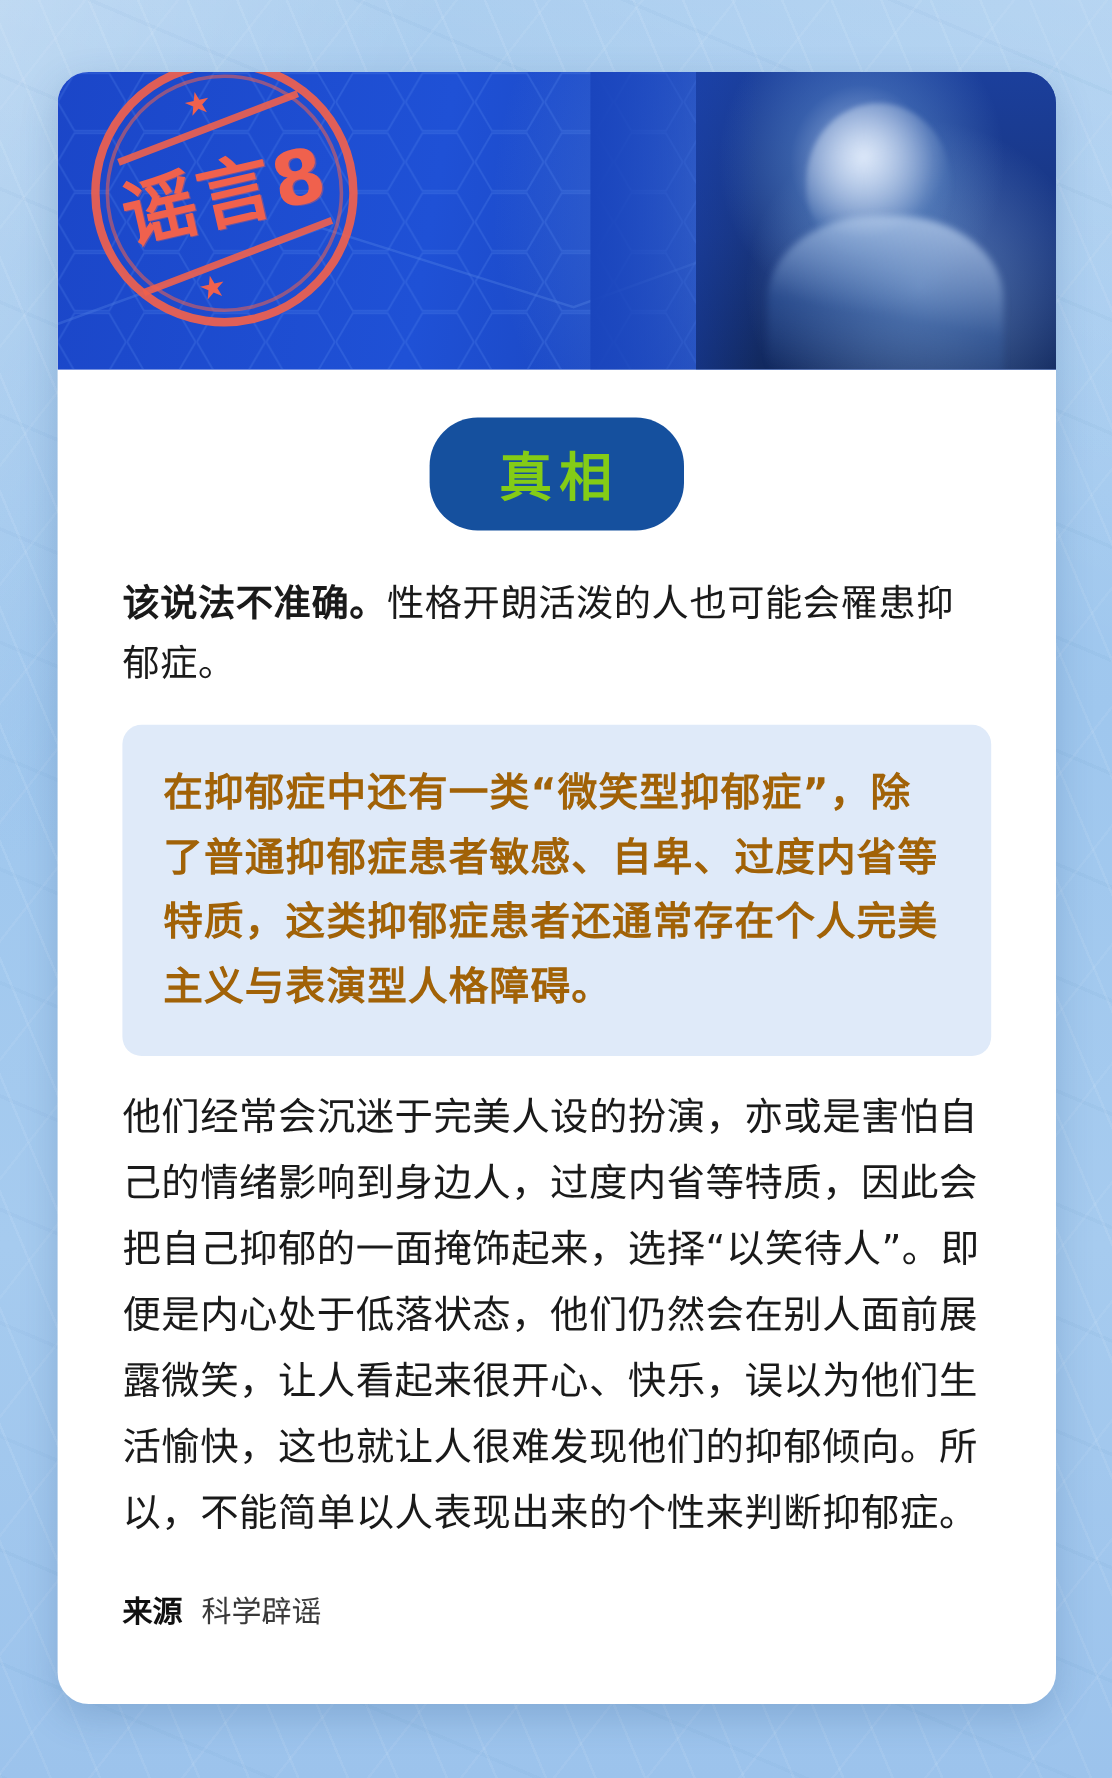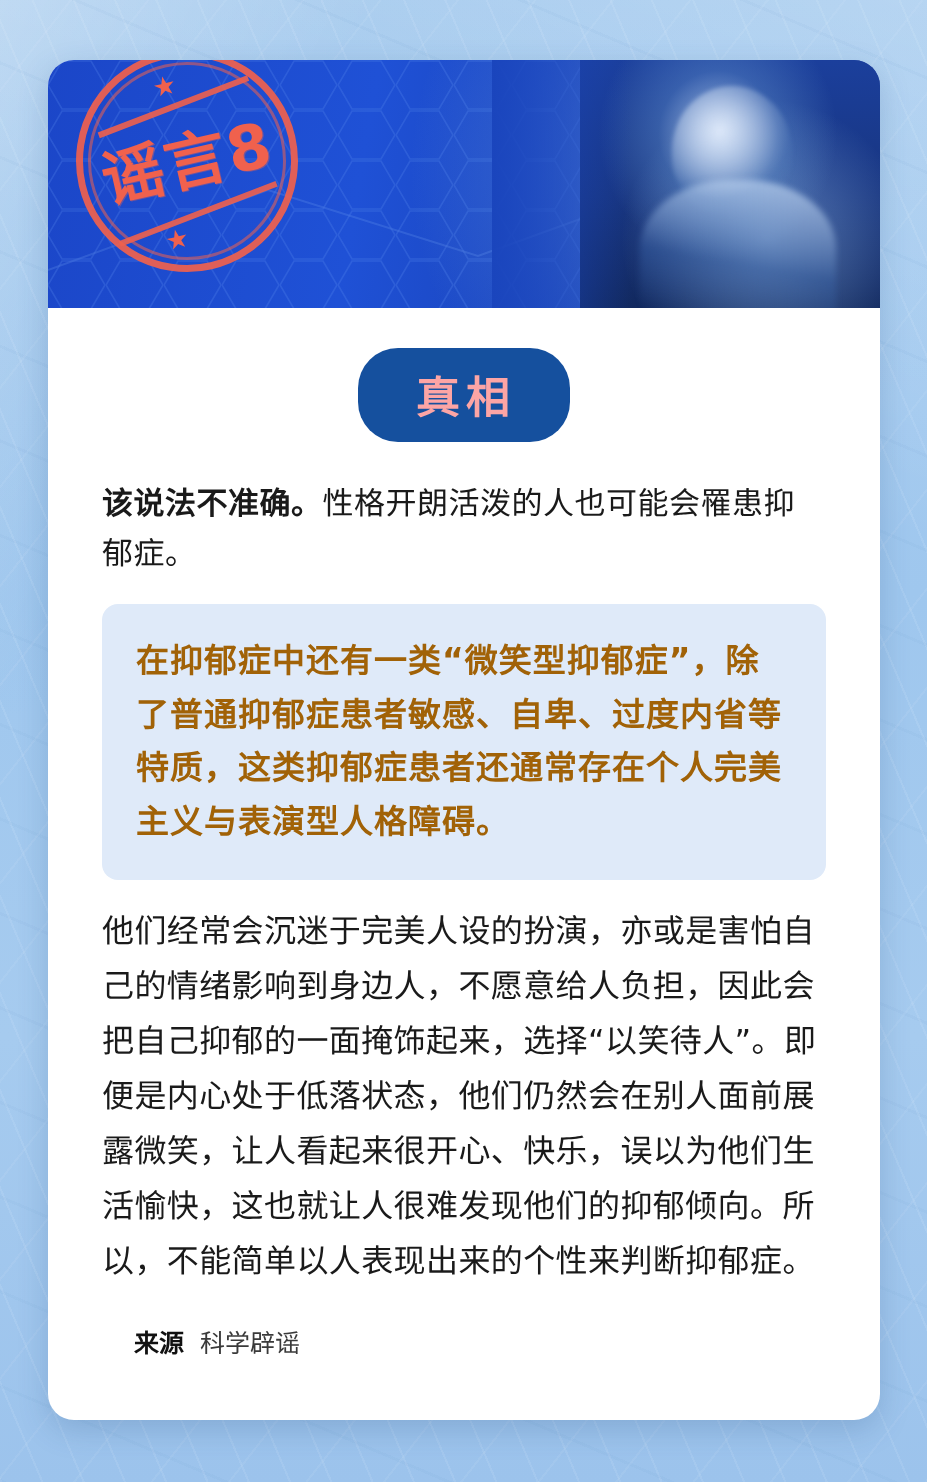--- a/index.html
+++ b/index.html
@@ -178,21 +178,21 @@
     padding: 34px 54px 0 54px;
   }
   .truth-badge-wrap {
     display: flex;
     justify-content: center;
     margin-top: 6px;
     margin-bottom: 36px;
   }
   .truth-badge {
     background: #15509e;
-    color: #fca5a5;
+    color: #84cc16;
     font-size: 44px;
     font-weight: bold;
     letter-spacing: 6px;
     padding: 14px 54px 16px 58px;
     border-radius: 40px;
     font-family: "DejaVu Sans", "Liberation Sans", sans-serif;
   }
 
   .lead {
     font-size: 31px;
@@ -229,21 +229,20 @@
   .source {
     margin-top: 34px;
     font-size: 25px;
     color: #3a3a3a;
     font-family: "DejaVu Sans", "Liberation Sans", sans-serif;
   }
   .source .src-label {
     font-weight: bold;
     color: #111;
     margin-right: 16px;
-    margin-left: 32px;
   }
 </style>
 </head>
 <body>
 
 <div class="bg"></div>
 
 <div class="card">
 
   <div class="hero">
@@ -277,20 +276,20 @@
     <div class="truth-badge-wrap">
       <div class="truth-badge">真相</div>
     </div>
 
     <div class="lead">
       <b>该说法不准确。</b><span>性格开朗活泼的人也可能会罹患抑郁症。</span>
     </div>
 
     <div class="callout">在抑郁症中还有一类“微笑型抑郁症”，除了普通抑郁症患者敏感、自卑、过度内省等特质，这类抑郁症患者还通常存在个人完美主义与表演型人格障碍。</div>
 
-    <div class="para">他们经常会沉迷于完美人设的扮演，亦或是害怕自己的情绪影响到身边人，不愿意给人负担，因此会把自己抑郁的一面掩饰起来，选择“以笑待人”。即便是内心处于低落状态，他们仍然会在别人面前展露微笑，让人看起来很开心、快乐，误以为他们生活愉快，这也就让人很难发现他们的抑郁倾向。所以，不能简单以人表现出来的个性来判断抑郁症。</div>
+    <div class="para">他们经常会沉迷于完美人设的扮演，亦或是害怕自己的情绪影响到身边人，过度内省等特质，因此会把自己抑郁的一面掩饰起来，选择“以笑待人”。即便是内心处于低落状态，他们仍然会在别人面前展露微笑，让人看起来很开心、快乐，误以为他们生活愉快，这也就让人很难发现他们的抑郁倾向。所以，不能简单以人表现出来的个性来判断抑郁症。</div>
 
     <div class="source">
       <span class="src-label">来源</span><span>科学辟谣</span>
     </div>
 
   </div>
 </div>
 
 </body></html>

